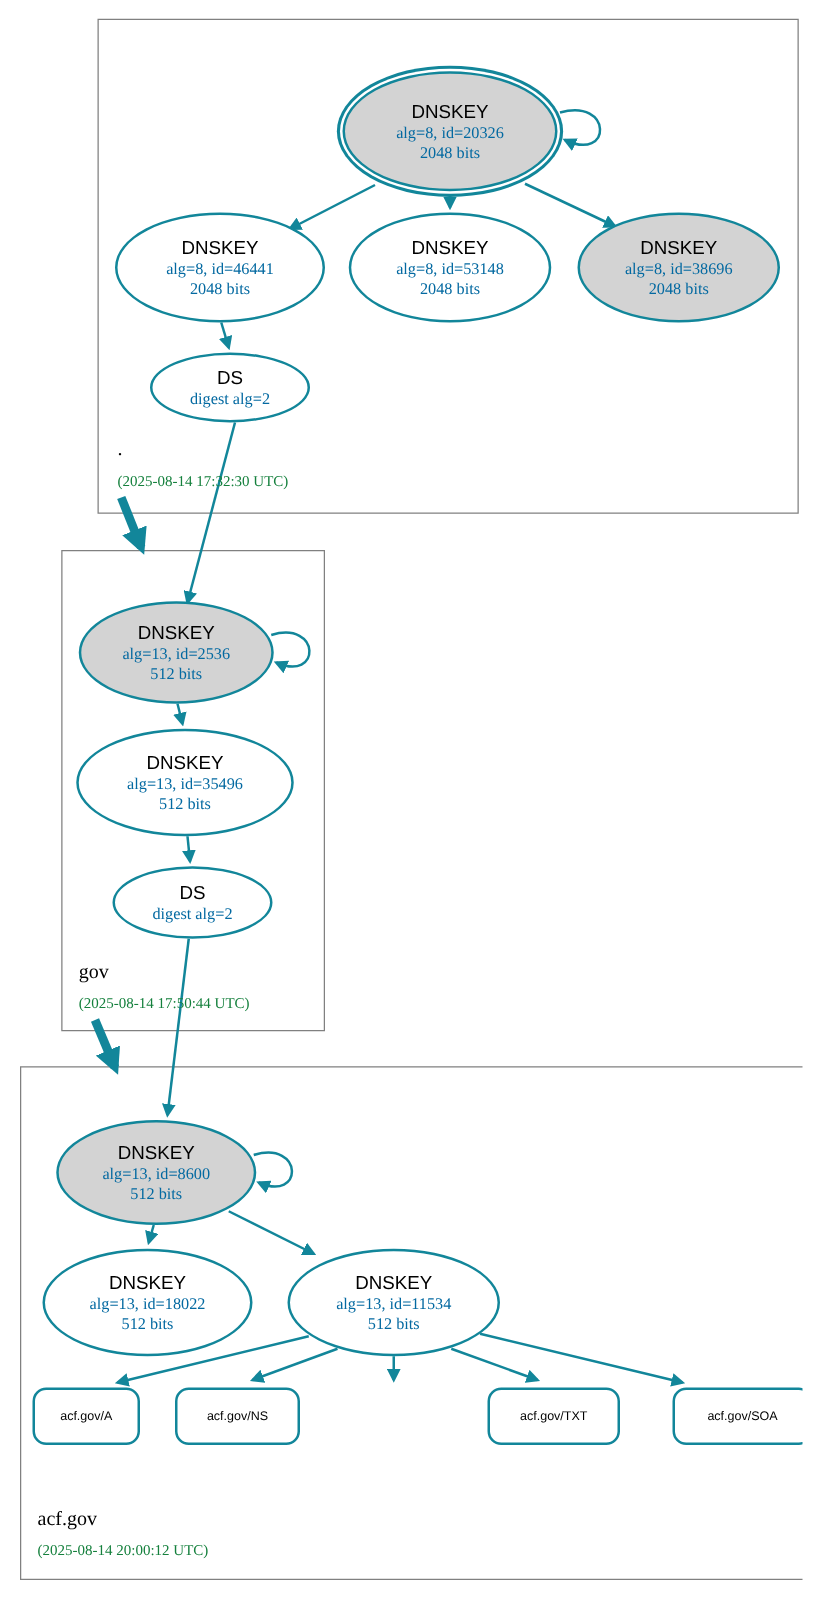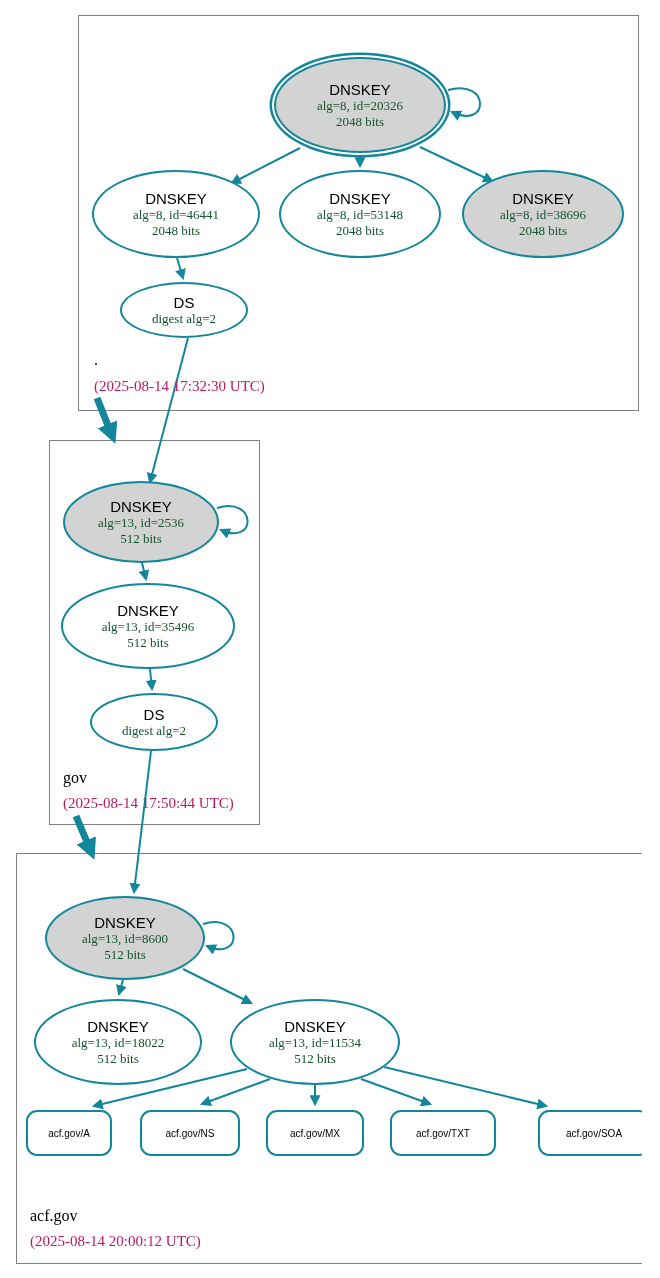--- a/index.html
+++ b/index.html
@@ -18,29 +18,29 @@
   svg.edges{position:absolute;left:0;top:0;z-index:1;}
   .node{
     position:absolute;z-index:2;box-sizing:border-box;
     border:2px solid var(--teal);border-radius:50%;background:#fff;
     display:flex;flex-direction:column;align-items:center;justify-content:center;
     text-align:center;
   }
   .node.gray{background:var(--gray-fill);}
   .node.double{box-shadow:0 0 0 2px #fff, 0 0 0 4.5px var(--teal);}
   .node .t{font-family:"Liberation Sans", sans-serif;font-size:15px;color:#000;line-height:1.15;}
-  .node .s{font-family:"Liberation Serif", serif;font-size:13px;color:#14532d;line-height:1.2;}
+  .node .s{font-family:"Liberation Serif", serif;font-size:13px;color:#0369a1;line-height:1.2;}
   .rrset{
     position:absolute;z-index:2;box-sizing:border-box;height:46px;
     border:2px solid var(--teal);border-radius:11px;background:#fff;
     display:flex;align-items:center;justify-content:center;
     font-family:"Liberation Sans", sans-serif;font-size:10px;color:#000;
   }
   .zlabel{position:absolute;z-index:2;font-family:"Liberation Serif", serif;font-size:16px;color:#000;line-height:1;}
-  .zts{position:absolute;z-index:2;font-family:"Liberation Serif", serif;font-size:15px;color:#be185d;line-height:1;}
+  .zts{position:absolute;z-index:2;font-family:"Liberation Serif", serif;font-size:12px;color:#15803d;line-height:1;}
   path.edge{stroke:var(--teal);stroke-width:2;fill:none;}
   path.thick{stroke:var(--teal);stroke-width:7;fill:none;}
 </style>
 </head>
 <body>
 
 <div id="canvas">
 
   <div class="zonebox" style="left:78px;top:15px;width:559px;height:394px"></div>
   <div class="zonebox" style="left:49px;top:440px;width:209px;height:383px"></div>
@@ -145,20 +145,19 @@
   </div>
 
   <div class="node" style="left:230px;top:999px;width:170px;height:86px">
     <div class="t">DNSKEY</div>
     <div class="s">alg=13, id=11534</div>
     <div class="s">512 bits</div>
   </div>
 
   <div class="rrset" style="left:26px;top:1110px;width:86px">acf.gov/A</div>
   <div class="rrset" style="left:140px;top:1110px;width:100px">acf.gov/NS</div>
-  <div class="rrset" style="left:266px;top:1110px;width:98px">acf.gov/MX</div>
   <div class="rrset" style="left:390px;top:1110px;width:106px">acf.gov/TXT</div>
   <div class="rrset" style="left:538px;top:1110px;width:112px">acf.gov/SOA</div>
 
   <div class="zlabel" style="left:30px;top:1208px">acf.gov</div>
   <div class="zts" style="left:30px;top:1234px">(2025-08-14 20:00:12 UTC)</div>
 
 </div>
 
 </body></html>

